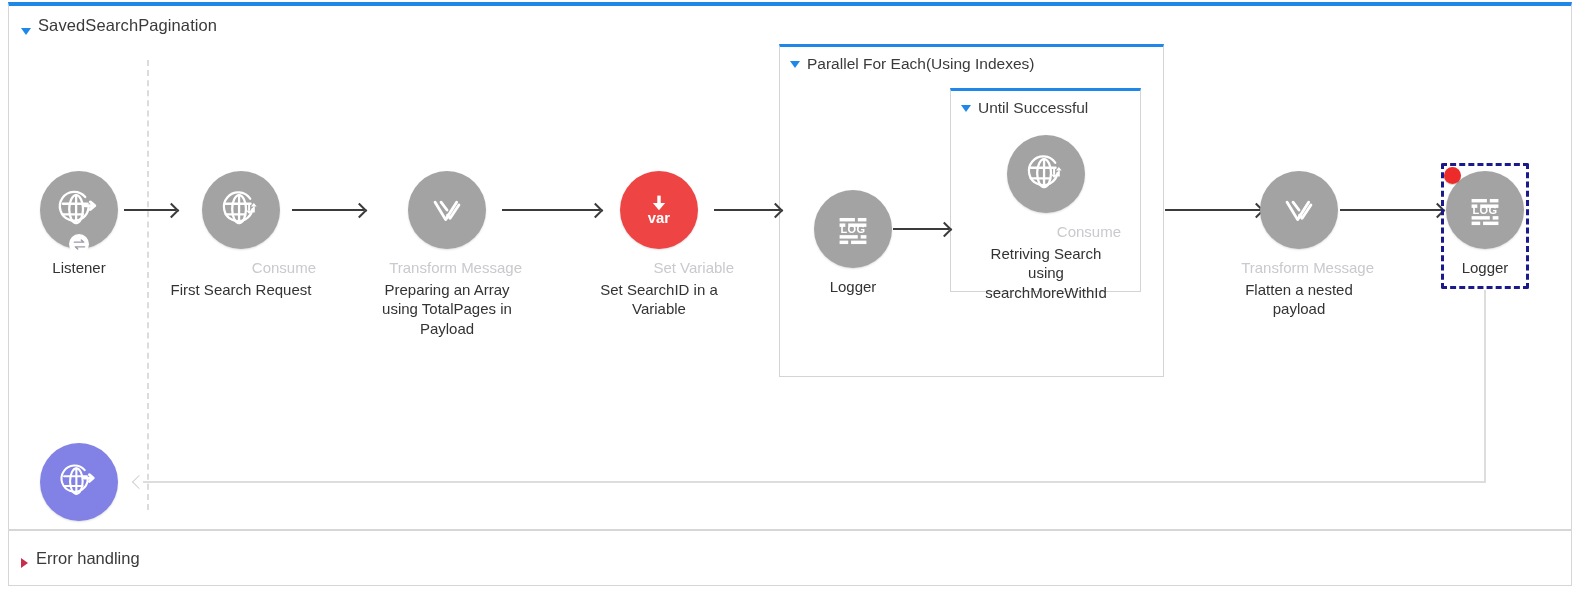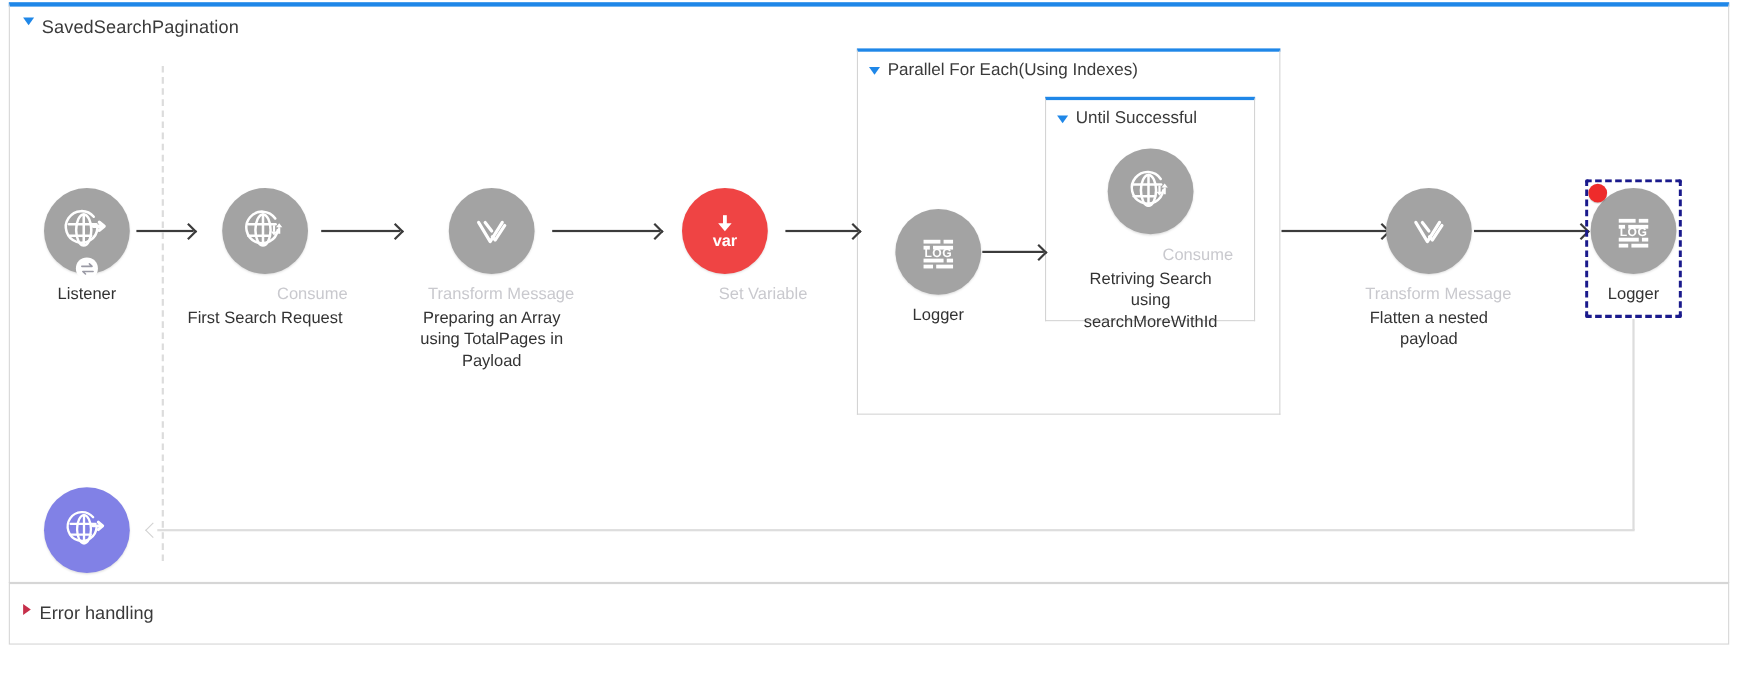--- a/index.html
+++ b/index.html
@@ -21,21 +21,21 @@
   .flow-box {
     position: absolute;
     left: 8px; top: 2px;
     width: 1564px; height: 528px;
     background: #ffffff;
     border: 1px solid #d6d6d6;
     border-top: 4px solid #1f87e8;
   }
   .flow-header {
     position: absolute; left: 12px; top: 10px;
-    display: flex; align-items: flex-start; gap: 7px;
+    display: flex; align-items: flex-end; gap: 7px;
     white-space: nowrap;
   }
   .caret-down {
     width: 0; height: 0;
     border-left: 5.5px solid transparent;
     border-right: 5.5px solid transparent;
     border-top: 7px solid #1f87e8;
   }
   .caret-right-red {
     width: 0; height: 0;
@@ -50,21 +50,21 @@
   
   .error-box {
     position: absolute;
     left: 8px; top: 530px;
     width: 1564px; height: 56px;
     background: #ffffff;
     border: 1px solid #d6d6d6;
   }
   .error-header {
     position: absolute; left: 12px; top: 18px;
-    display: flex; align-items: flex-start; gap: 8px;
+    display: flex; align-items: flex-end; gap: 8px;
   }
   .error-title { font-size: 16.5px; color: #3a3a3a; }
 
   
   .scope {
     position: absolute;
     background: #ffffff;
     border: 1px solid #d4d4d4;
     border-top: 3px solid #1f87e8;
   }
@@ -281,20 +281,21 @@
         <svg width="46" height="46" viewBox="0 0 48 48" aria-hidden="true">
           <g fill="#ffffff">
             <rect x="22.2" y="9" width="3.6" height="11"></rect>
             <path d="M24 24.2 L17.6 16.6 L30.4 16.6 Z"></path>
           </g>
           <text x="24" y="38" font-family="Liberation Sans, sans-serif" font-size="15.5" font-weight="bold" fill="#ffffff" text-anchor="middle">var</text>
         </svg>
       </div>
     </div>
     <div class="node-type">Set Variable</div>
+    <div class="node-name">Set SearchID in a Variable</div>
   </div>
 
   <div class="node" style="left:778px; top:190px;">
     <div class="node-icon-wrap">
       <div class="circle">
         <svg width="46" height="46" viewBox="0 0 48 48" aria-hidden="true">
           <g fill="#ffffff">
             <rect x="10" y="12.5" width="16" height="3.6"></rect>
             <rect x="29" y="12.5" width="9" height="3.6"></rect>
             <rect x="10" y="18.2" width="6" height="3.6"></rect>

